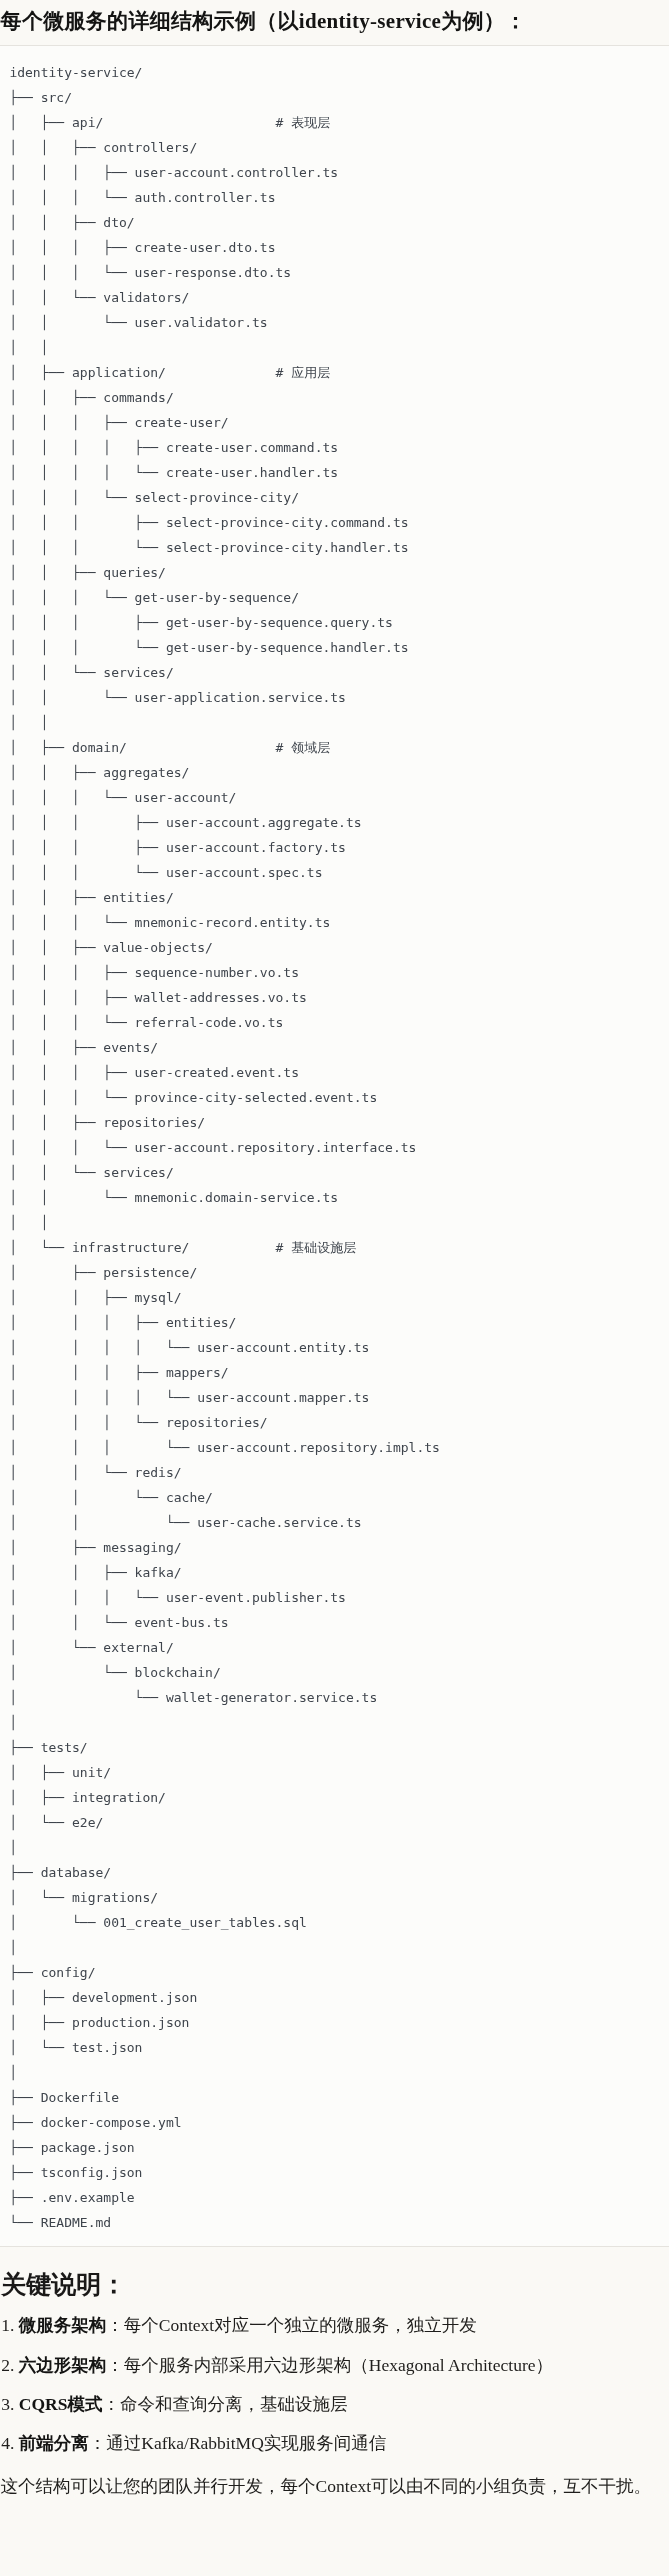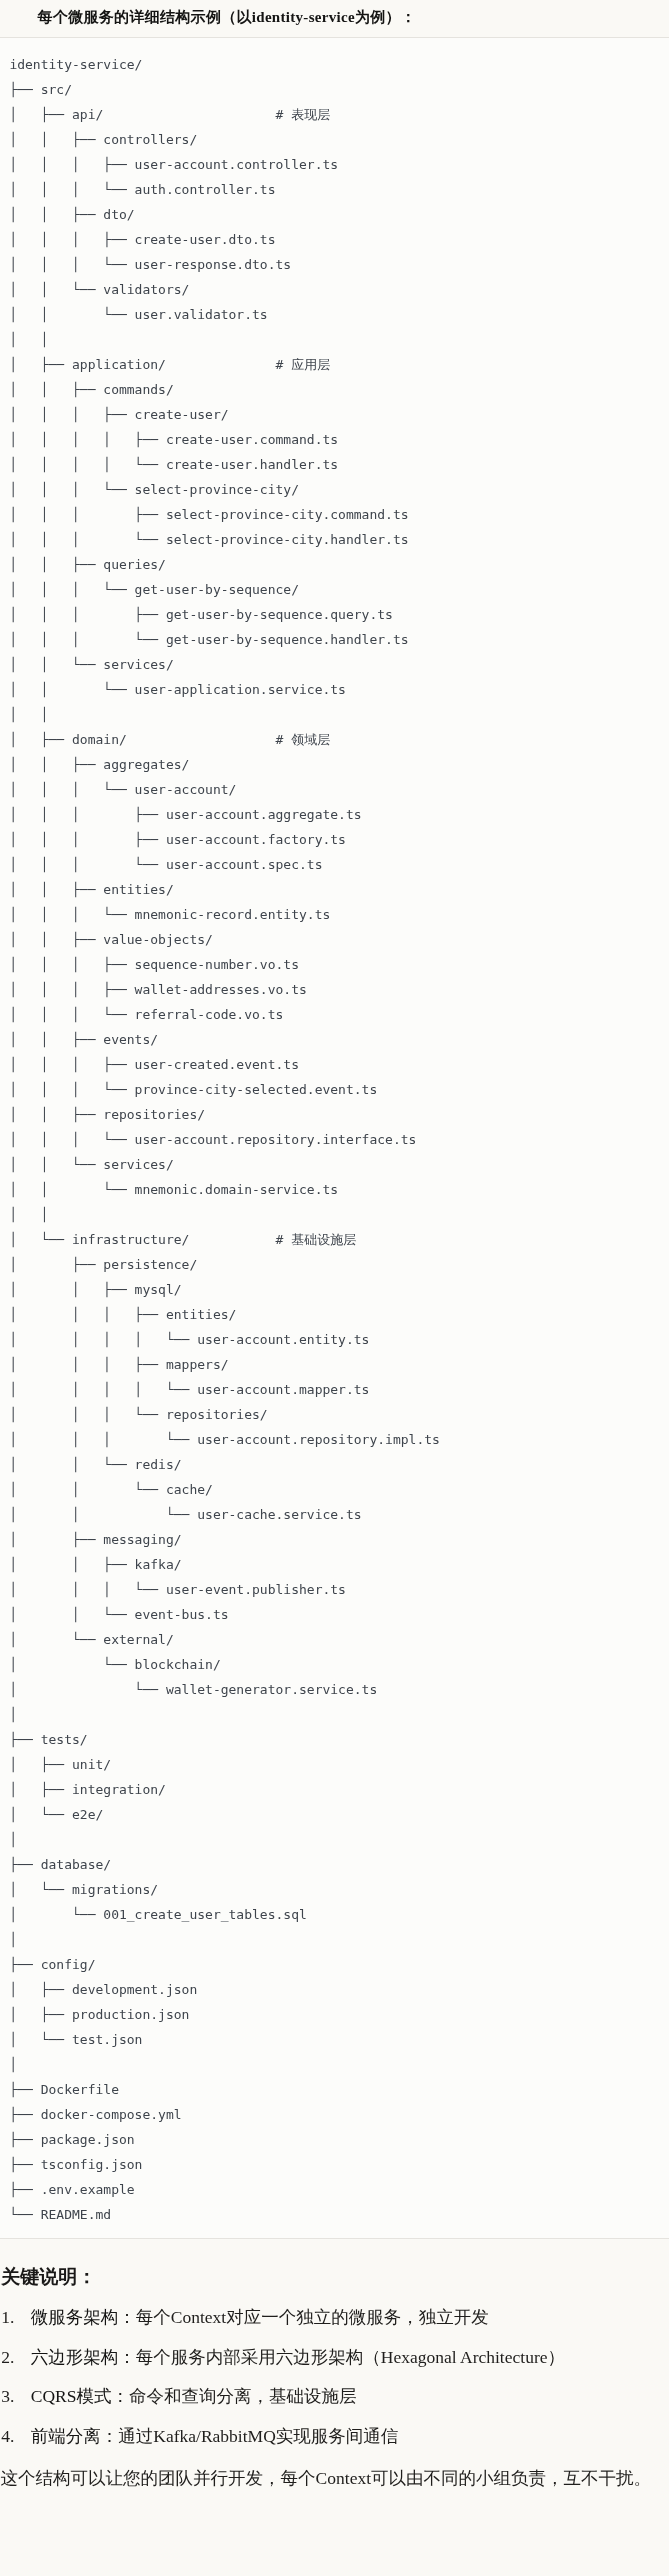--- a/index.html
+++ b/index.html
@@ -5,59 +5,58 @@
   html, body { margin: 0; padding: 0; }
   body {
     width: 669px;
     height: 2576px;
     overflow: hidden;
     background: #FAF9F5;
     color: #161615;
     font-family: "Liberation Serif", serif;
   }
   .title {
-    font-size: 15px;
+    font-size: 21px;
     font-weight: 700;
     line-height: 1.3;
     margin: 8.1px 5px 9.4px 0.6px;
     color: #141413;
     letter-spacing: 0.3px;
-    padding-left: 37px;
   }
   .code-block {
     margin: 0;
     box-sizing: border-box;
     width: 669px;
     background: #FCFCFA;
     border-top: 0.6px solid #E5E3DE;
     border-bottom: 0.6px solid #E5E3DE;
     padding: 13.8px 6.3px 11.3px 9.4px;
     font-family: "DejaVu Sans Mono", monospace;
     font-size: 13px;
     line-height: 25px;
     color: #3E444C;
     white-space: pre;
     overflow: hidden;
   }
   .notes-heading {
-    font-size: 19px;
+    font-size: 25px;
     font-weight: 700;
     line-height: 25px;
     margin: 25px 0 16.3px 1.3px;
     color: #1A1918;
   }
   .notes { margin: 0; }
   .note {
     font-size: 17.5px;
     line-height: 25px;
     margin: 0 0 14.4px 1.3px;
     color: #1F1E1C;
   }
   .note-num { margin-right: 4.4px; }
-  .note-label { font-weight: 400; color: #141413; margin-left: 12px; }
+  .note-label { font-weight: 700; color: #141413; }
   .footer-text {
     font-size: 17.5px;
     line-height: 25px;
     margin: 17.5px 0 0 0.6px;
     color: #1F1E1C;
   }
 </style>
 </head>
 <body>
 

